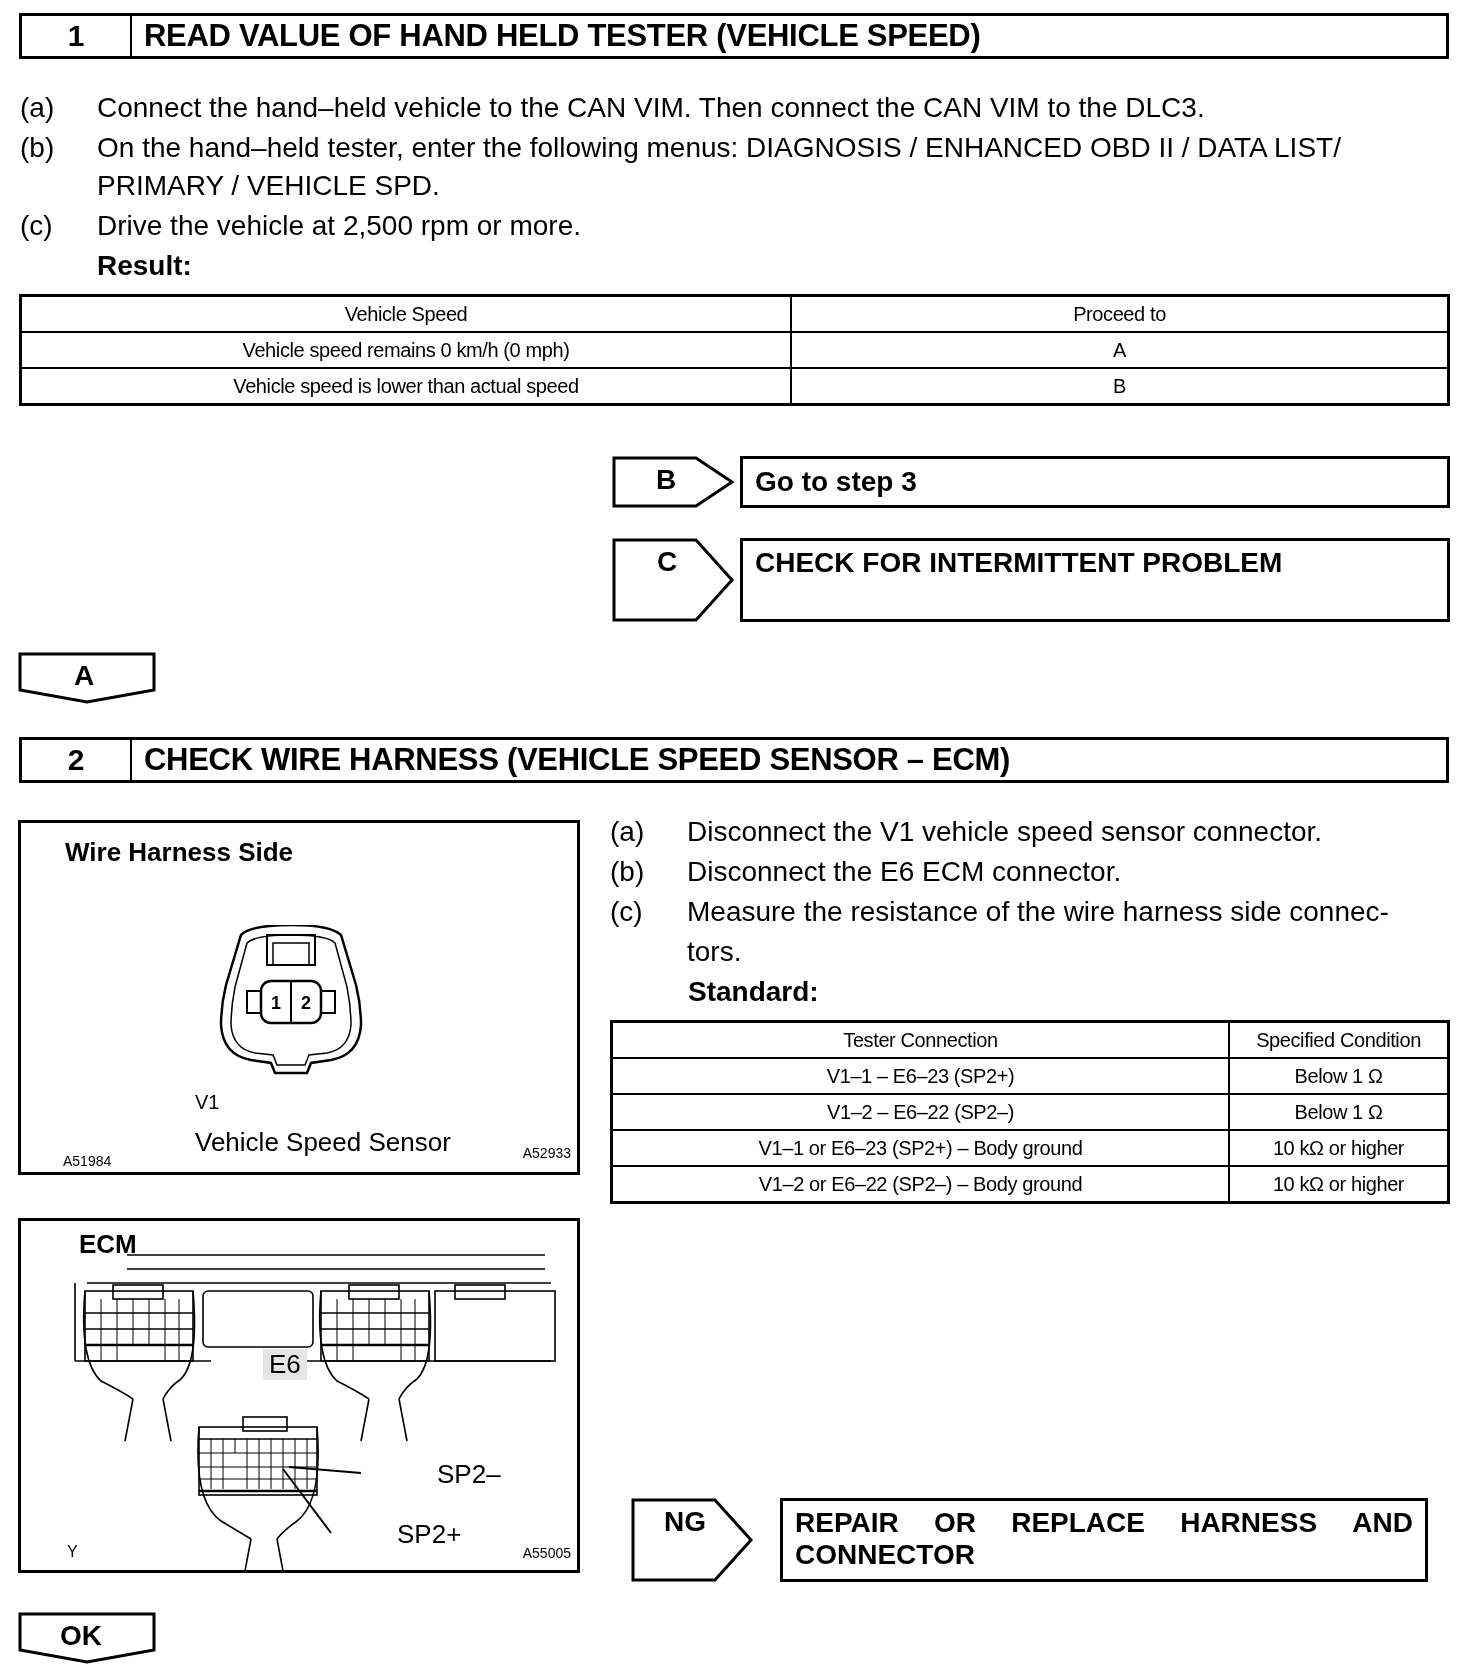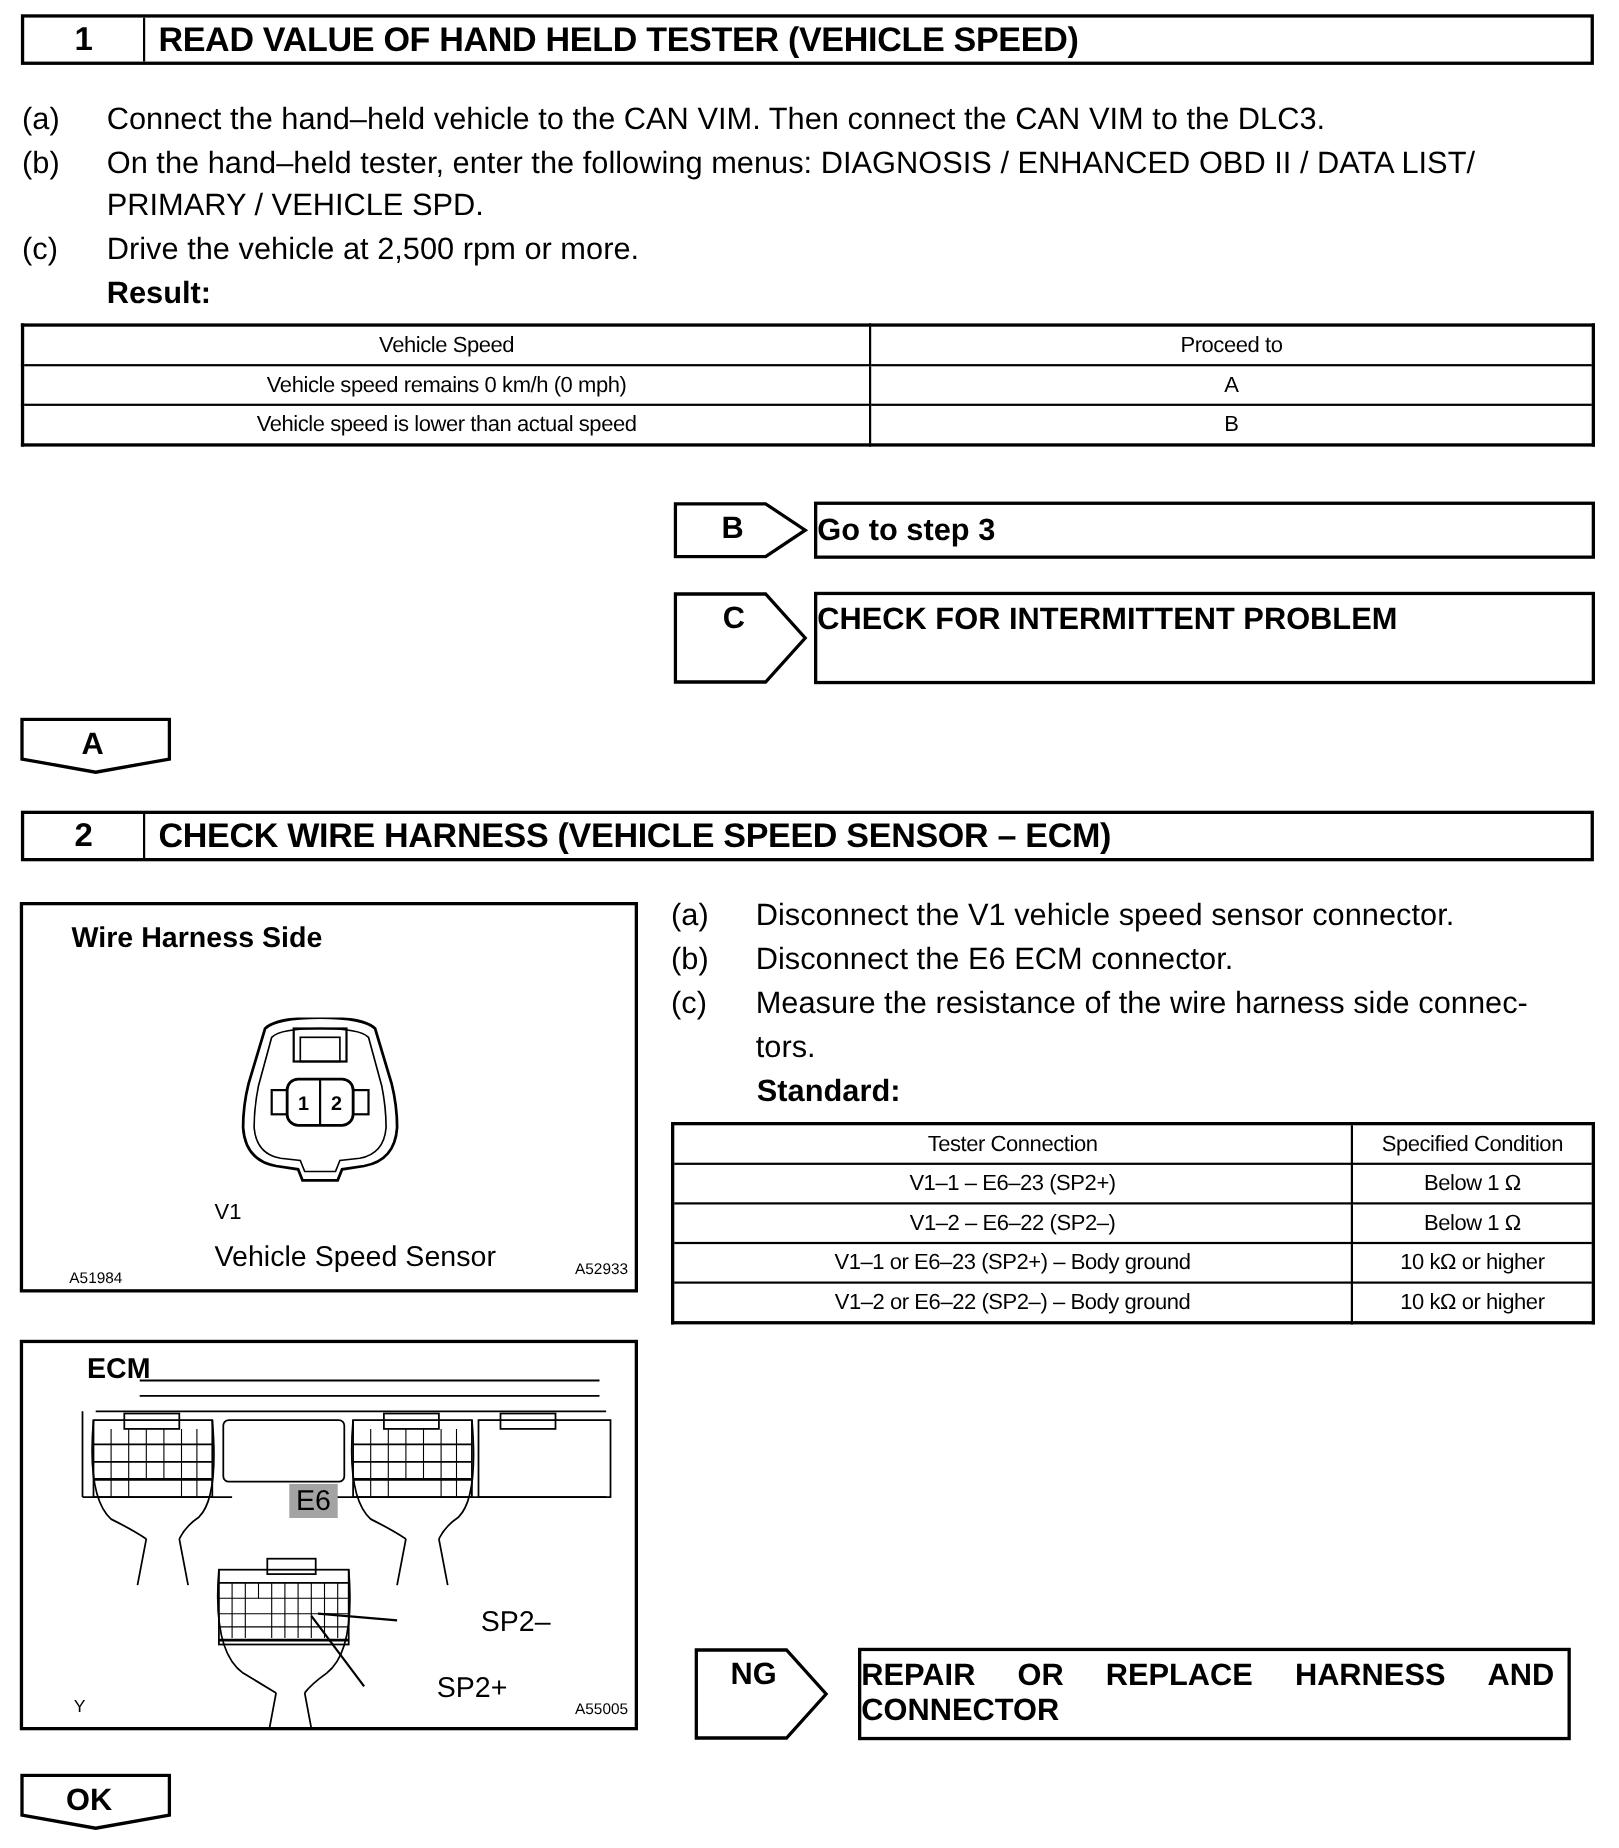--- a/index.html
+++ b/index.html
@@ -9,21 +9,21 @@
   .step-num { width:110px; height:100%; border-right:2px solid #000; display:flex; align-items:center; justify-content:center; font-weight:bold; font-size:30px; box-sizing:border-box; }
   .step-title { padding-left:12px; font-weight:bold; font-size:31px; letter-spacing:-0.3px; white-space:nowrap; }
   .item { position:absolute; font-size:28px; line-height:40px; white-space:nowrap; }
   .item .lbl { position:absolute; left:0; }
   .item .txt { position:absolute; left:77px; }
   .bold { font-weight:bold; }
   table.grid { position:absolute; border-collapse:collapse; font-size:20px; letter-spacing:-0.4px; }
   table.grid td { border:2px solid #000; text-align:center; height:34px; padding:0; }
   table.grid { border:3px solid #000; }
   .arrow-tag { position:absolute; }
-  .result-box { position:absolute; border:3px solid #000; box-sizing:border-box; font-weight:bold; font-size:28px; }
+  .result-box { position:absolute; border:3px solid #000; box-sizing:border-box; font-weight:bold; font-size:28px; padding-left:12px; }
   .fig { position:absolute; border:3px solid #000; box-sizing:border-box; }
   .fig-text { position:absolute; white-space:nowrap;margin-left:32px; }
 </style>
 </head>
 <body>
 
 <div class="step-head" style="top:13px;">
   <div class="step-num">1</div>
   <div class="step-title">READ VALUE OF HAND HELD TESTER (VEHICLE SPEED)</div>
 </div>
@@ -213,21 +213,21 @@
         <line x1="238" y1="218" x2="238" y2="268"></line>
         <line x1="250" y1="218" x2="250" y2="268"></line>
         <line x1="262" y1="218" x2="262" y2="268"></line>
         <line x1="274" y1="218" x2="274" y2="268"></line>
         <line x1="286" y1="218" x2="286" y2="268"></line>
       <line x1="178" y1="232" x2="296" y2="232"></line>
         <line x1="178" y1="246" x2="296" y2="246"></line>
         <line x1="178" y1="258" x2="296" y2="258"></line>
     </g>
   </svg>
-  <span class="fig-text" style="left:210px; top:128px; font-size:26px; background:#a3a3a3; padding:0 6px;">E6</span>
+  <span class="fig-text" style="left:210px; top:128px; font-size:26px; background:#e5e5e5; padding:0 6px;">E6</span>
   <span class="fig-text" style="left:384px; top:238px; font-size:26px;">SP2–</span>
   <span class="fig-text" style="left:344px; top:298px; font-size:26px;">SP2+</span>
   <span class="fig-text" style="left:14px; top:322px; font-size:16px;">Y</span>
   <span class="fig-text" style="right:6px; top:324px; font-size:14px;">A55005</span>
 </div>
 
 <div class="arrow-tag" style="top:1498px; left:612px; width:124px; height:84px;margin-left:19px;">
   <svg width="124" height="84" style="position:absolute;left:0;top:0;">
     <polygon points="2,2 84,2 120,42 84,82 2,82" fill="#fff" stroke="#000" stroke-width="3"></polygon>
   </svg>

